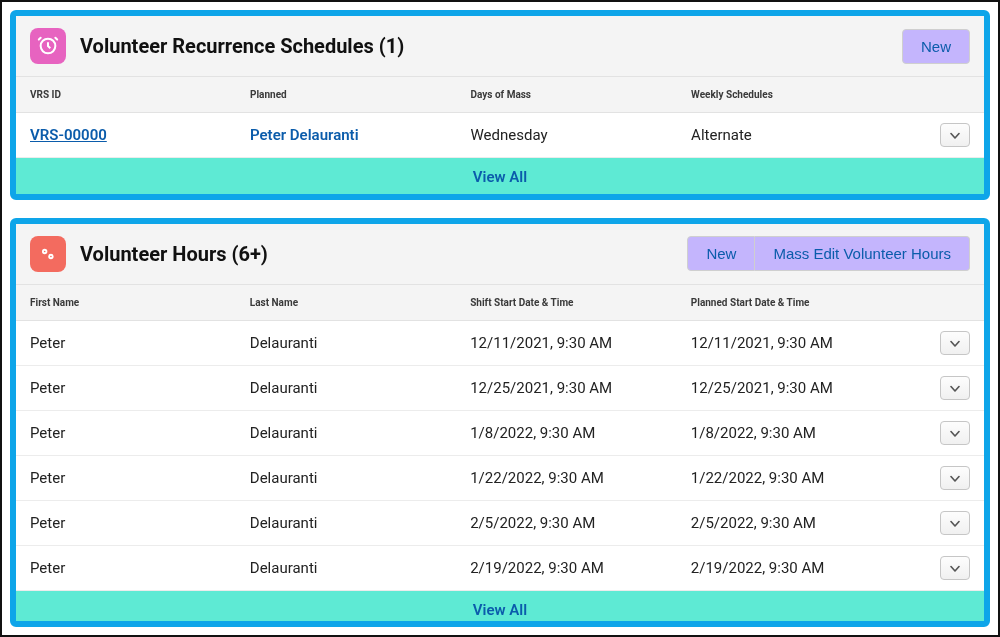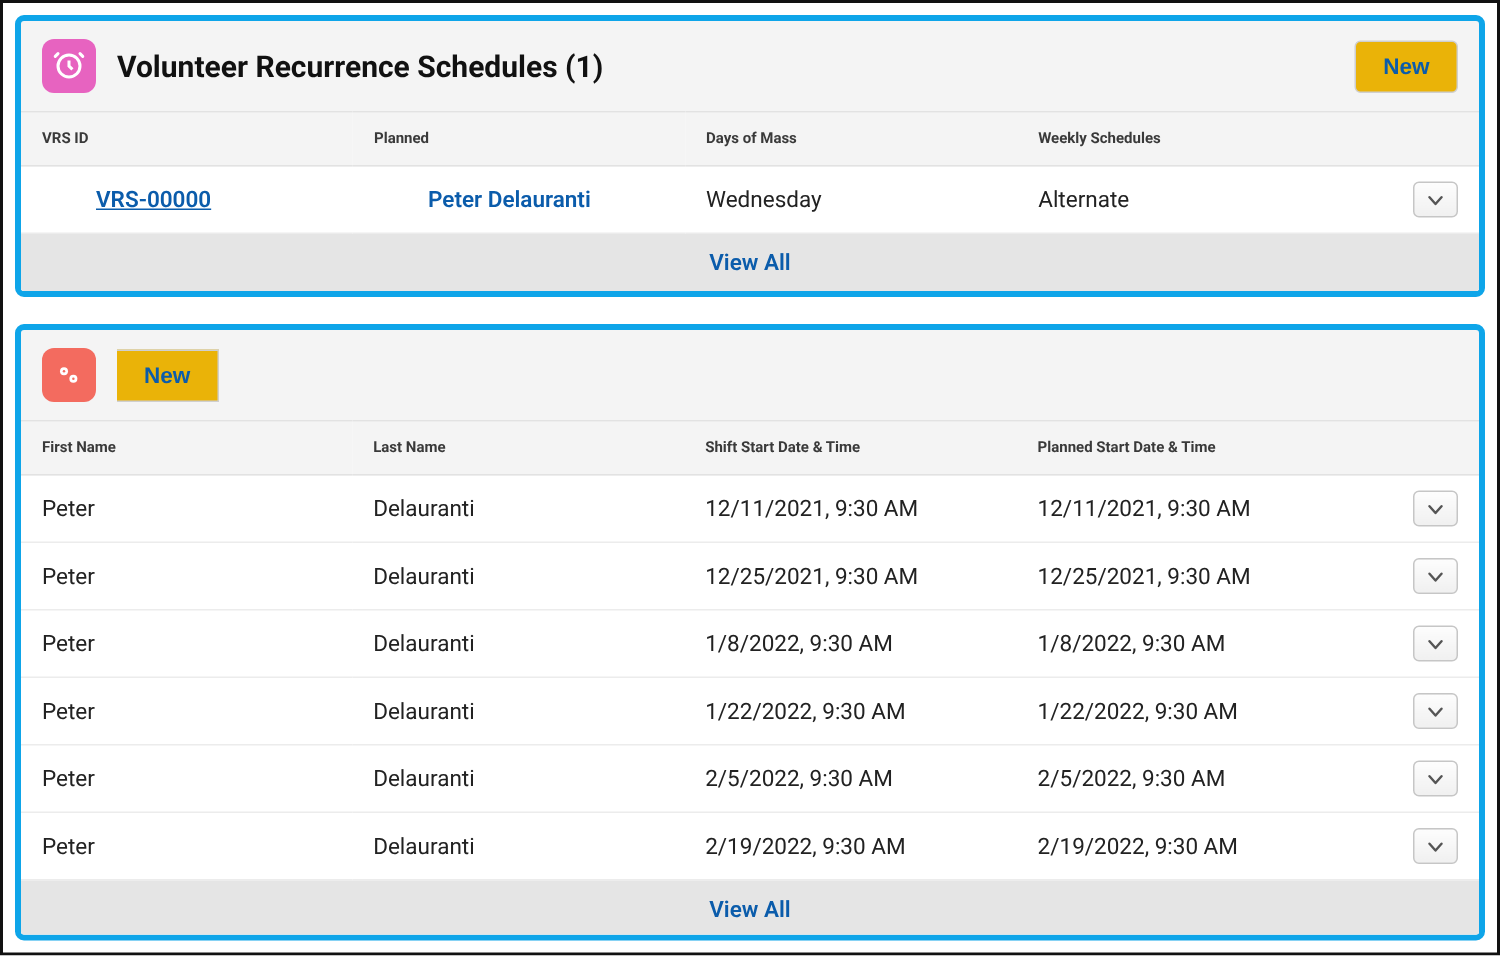--- a/index.html
+++ b/index.html
@@ -14,21 +14,21 @@
   .outer {
     border: 2px solid #111;
     width: 1000px;
     height: 637px;
     padding: 8px;
     display: flex;
     flex-direction: column;
     gap: 18px;
   }
   .card {
-    border: 4px solid #0ea5e9;
+    border: 6px solid #0ea5e9;
     border-radius: 6px;
     background: #f4f4f4;
     overflow: hidden;
   }
   .card-header {
     display: flex;
     align-items: center;
     padding: 12px 14px 12px 14px;
   }
   .card-header .icon-box {
@@ -44,25 +44,25 @@
   .icon-schedule { background: #e763c0; }
   .icon-hours    { background: #f36b5f; }
   .card-header h2 {
     font-size: 20px;
     font-weight: 700;
     margin: 0;
     flex: 1 1 auto;
     color: #111;
   }
   .btn {
-    background: #eab308;
+    background: #c4b5fd;
     border: 1px solid #cfcfcf;
     border-radius: 4px;
     color: #0B5CAB;
-    font-weight: 700;
+    font-weight: 400;
     padding: 8px 18px;
     font-size: 15px;
     cursor: pointer;
   }
   .btn-group { display: flex; }
   .btn-group .btn:first-child { border-top-right-radius: 0; border-bottom-right-radius: 0; }
   .btn-group .btn:last-child  { border-top-left-radius: 0; border-bottom-left-radius: 0; border-left: none; }
 
   .table-wrap { background: #fff; }
   table { width: 100%; border-collapse: collapse; }
@@ -76,38 +76,38 @@
     border-bottom: 1px solid #e2e2e2;
     padding: 12px 14px;
   }
   tbody td {
     padding: 10px 14px;
     border-bottom: 1px solid #ececec;
     font-size: 15px;
     color: #222;
   }
   tbody tr:last-child td { border-bottom: 1px solid #ececec; }
-  .link { color: #0B5CAB; font-weight: 600; cursor: pointer; margin-left: 36px; }
+  .link { color: #0B5CAB; font-weight: 600; cursor: pointer; }
   .link-under { text-decoration: underline; }
   .row-action {
     width: 30px;
     height: 24px;
     border: 1px solid #c6c6c6;
     border-radius: 4px;
     background: linear-gradient(#fdfdfd,#f0f0f0);
     display: inline-flex;
     align-items: center;
     justify-content: center;
     cursor: pointer;
   }
   .row-action svg { width: 10px; height: 8px; }
   .footer-link {
     text-align: center;
     padding: 10px 0 12px 0;
-    background: #e5e5e5;
+    background: #5eead4;
   }
   .footer-link span { color: #0B5CAB; font-weight: 600; cursor: pointer; font-size: 15px; }
   td.action-cell { text-align: right; padding-right: 14px; width: 46px; }
 </style>
 </head>
 <body>
 
 <div class="outer">
 
   <div class="card">
@@ -164,22 +164,24 @@
   <div class="card">
     <div class="card-header">
       <div class="icon-box icon-hours">
         <svg viewBox="0 0 24 24" width="20" height="20" fill="#fff">
           <circle cx="8" cy="9" r="3.2"></circle>
           <circle cx="15.5" cy="15" r="3.2"></circle>
           <circle cx="8" cy="9" r="1" fill="#f36b5f"></circle>
           <circle cx="15.5" cy="15" r="1" fill="#f36b5f"></circle>
         </svg>
       </div>
+      <h2>Volunteer Hours (6+)</h2>
       <div class="btn-group">
         <button class="btn">New</button>
+        <button class="btn">Mass Edit Volunteer Hours</button>
       </div>
     </div>
 
     <div class="table-wrap">
       <table>
         <colgroup>
           <col style="width:23%">
             <col style="width:23%">
             <col style="width:23%">
             <col style="width:26%">

